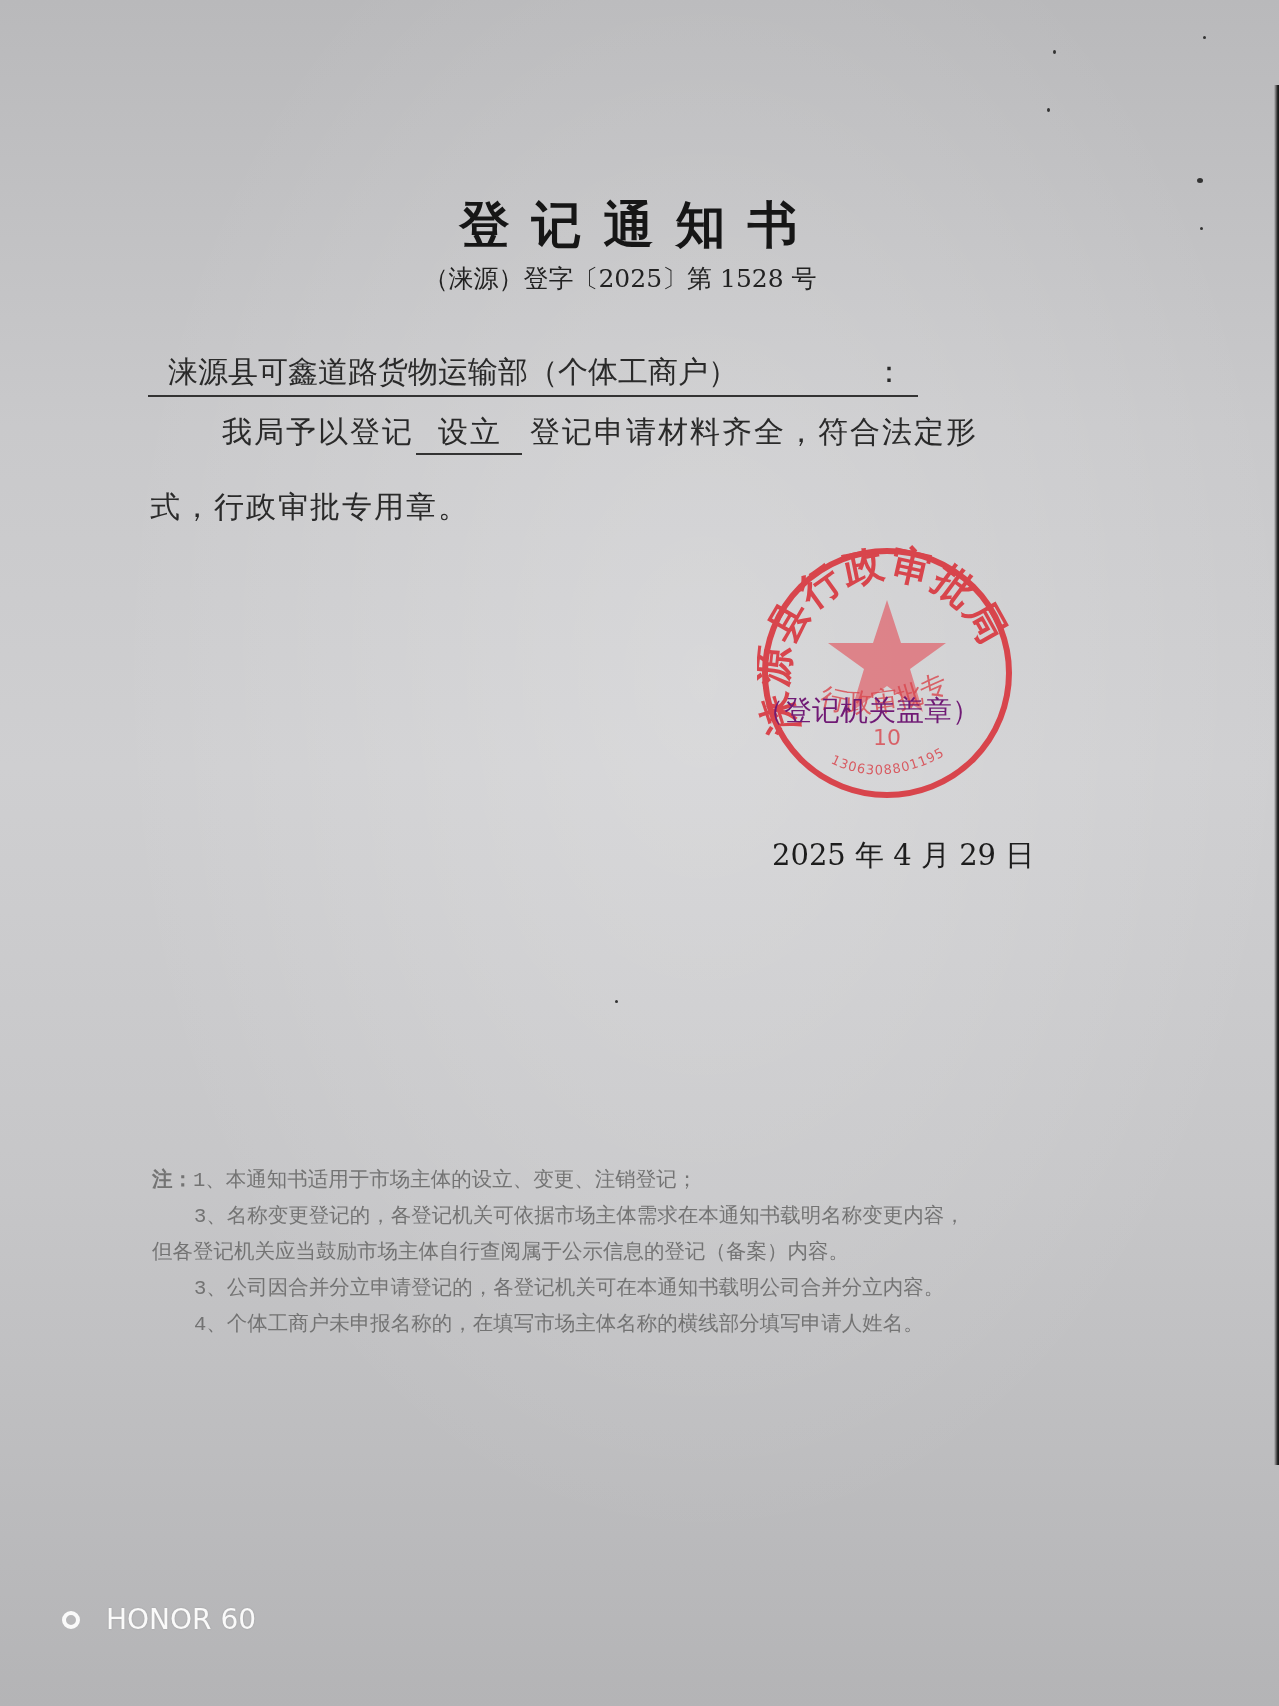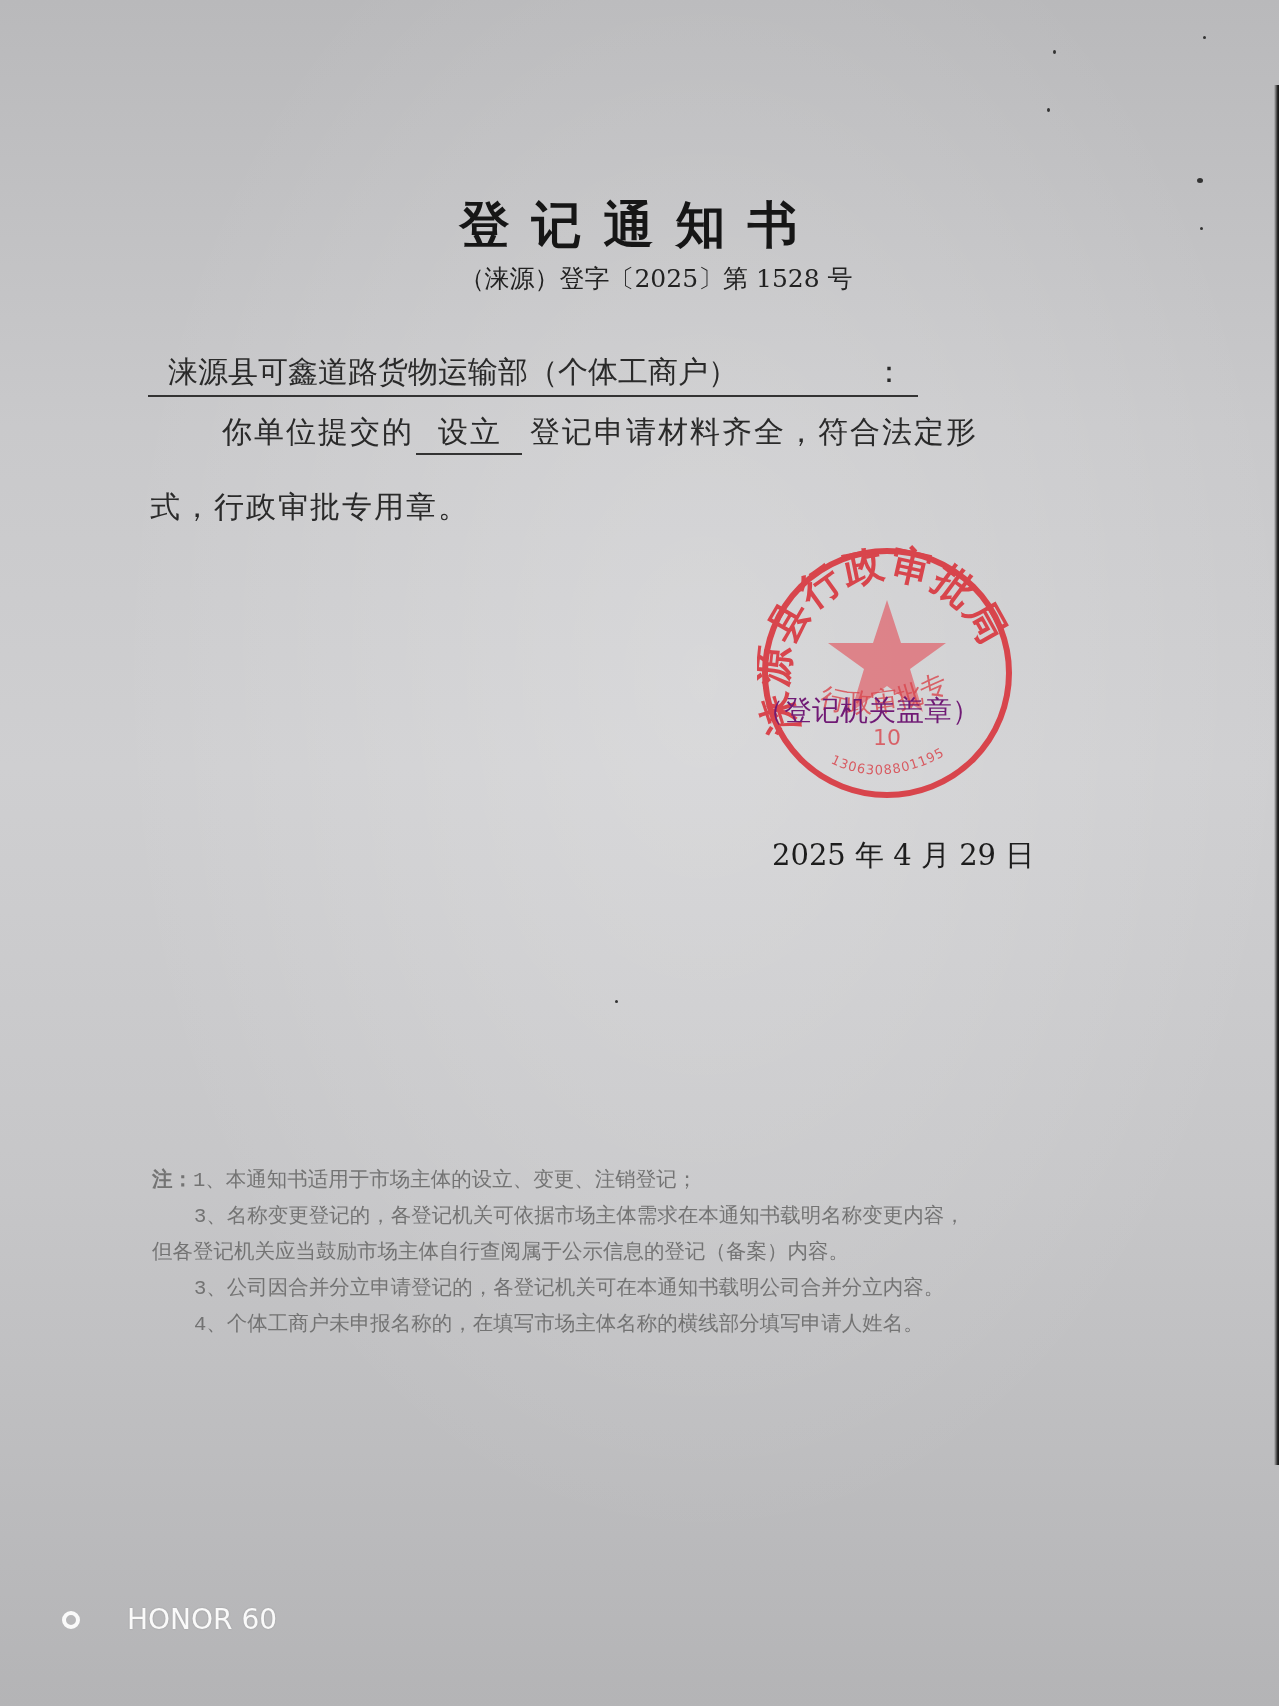--- a/index.html
+++ b/index.html
@@ -20,21 +20,21 @@
     }
     .speck { position: absolute; background: #333; border-radius: 50%; }
 
     .title {
       position: absolute; left: 0; width: 1279px; top: 158px; text-align: center;
       font-family: "DejaVu Sans", "Liberation Sans", sans-serif;
       font-size: 50px; font-weight: bold; letter-spacing: 22px; color: #161616;
     }
     .doc-number {
       position: absolute; left: 0; width: 1240px; top: 262px; text-align: center;
-      font-size: 25px; color: #222; padding-left: 36px;
+      font-size: 25px; color: #222;
     }
     .addressee {
       position: absolute; left: 148px; top: 352px; width: 750px;
       border-bottom: 2px solid #333; font-size: 30px; padding-left: 20px; padding-bottom: 2px;
       font-family: "DejaVu Sans", "Liberation Sans", sans-serif; font-weight: 300; color: #2a2a2a;
       white-space: nowrap;
     }
     .addressee .colon { position: absolute; right: 14px; }
     .body-line {
       position: absolute; font-size: 30px; color: #2a2a2a; letter-spacing: 2px;
@@ -57,21 +57,21 @@
     }
     .note-line { white-space: nowrap; }
     .note-indent { padding-left: 42px; }
     .note-prefix { font-weight: bold; }
 
     .watermark {
       position: absolute; left: 62px; top: 1603px; color: #fafafa;
       font-family: "DejaVu Sans", "Liberation Sans", sans-serif; font-size: 28px; line-height: 33px;
       text-shadow: 0 0 2px rgba(0,0,0,0.15);
     }
-    .wm-row { display: flex; align-items: center; gap: 21px; }
+    .wm-row { display: flex; align-items: center; }
     .wm-dot { width: 18px; height: 18px; border-radius: 50%; margin-right: 26px; box-sizing: border-box; }
     .wm-dot.ring { border: 4px solid #fafafa; }
     .wm-dot.solid { background: #fafafa; width: 20px; height: 20px; }
   </style>
 </head>
 <body>
 
 <div class="paper-shade"></div>
 <div class="right-edge"></div>
 
@@ -85,21 +85,21 @@
 <h1 class="title">登记通知书</h1>
 
 <div class="doc-number">（涞源）登字〔2025〕第 1528 号</div>
 
 <div class="addressee">
   <span>涞源县可鑫道路货物运输部（个体工商户）</span>
   <span class="colon">：</span>
 </div>
 
 <div class="body-line" style="left:222px; top:412px;">
-  <span>你单位提交的</span><span class="fill-blank">设立</span><span>登记申请材料齐全，符合法定形</span>
+  <span>我局予以登记</span><span class="fill-blank">设立</span><span>登记申请材料齐全，符合法定形</span>
 </div>
 <div class="body-line" style="left:150px; top:487px;">式，行政审批专用章。</div>
 
 <svg class="seal" viewBox="0 0 260 260">
   <defs>
     <path id="outerArc" d="M 48,190 A 100,100 0 1,1 212,190"></path>
     <path id="innerArc" d="M 62,160 Q 130,180 200,140"></path>
     <path id="serialArc" d="M 68,215 Q 130,250 205,200"></path>
   </defs>
   <circle cx="130" cy="128" r="122" fill="none" stroke="#d9363e" stroke-width="6"></circle>

